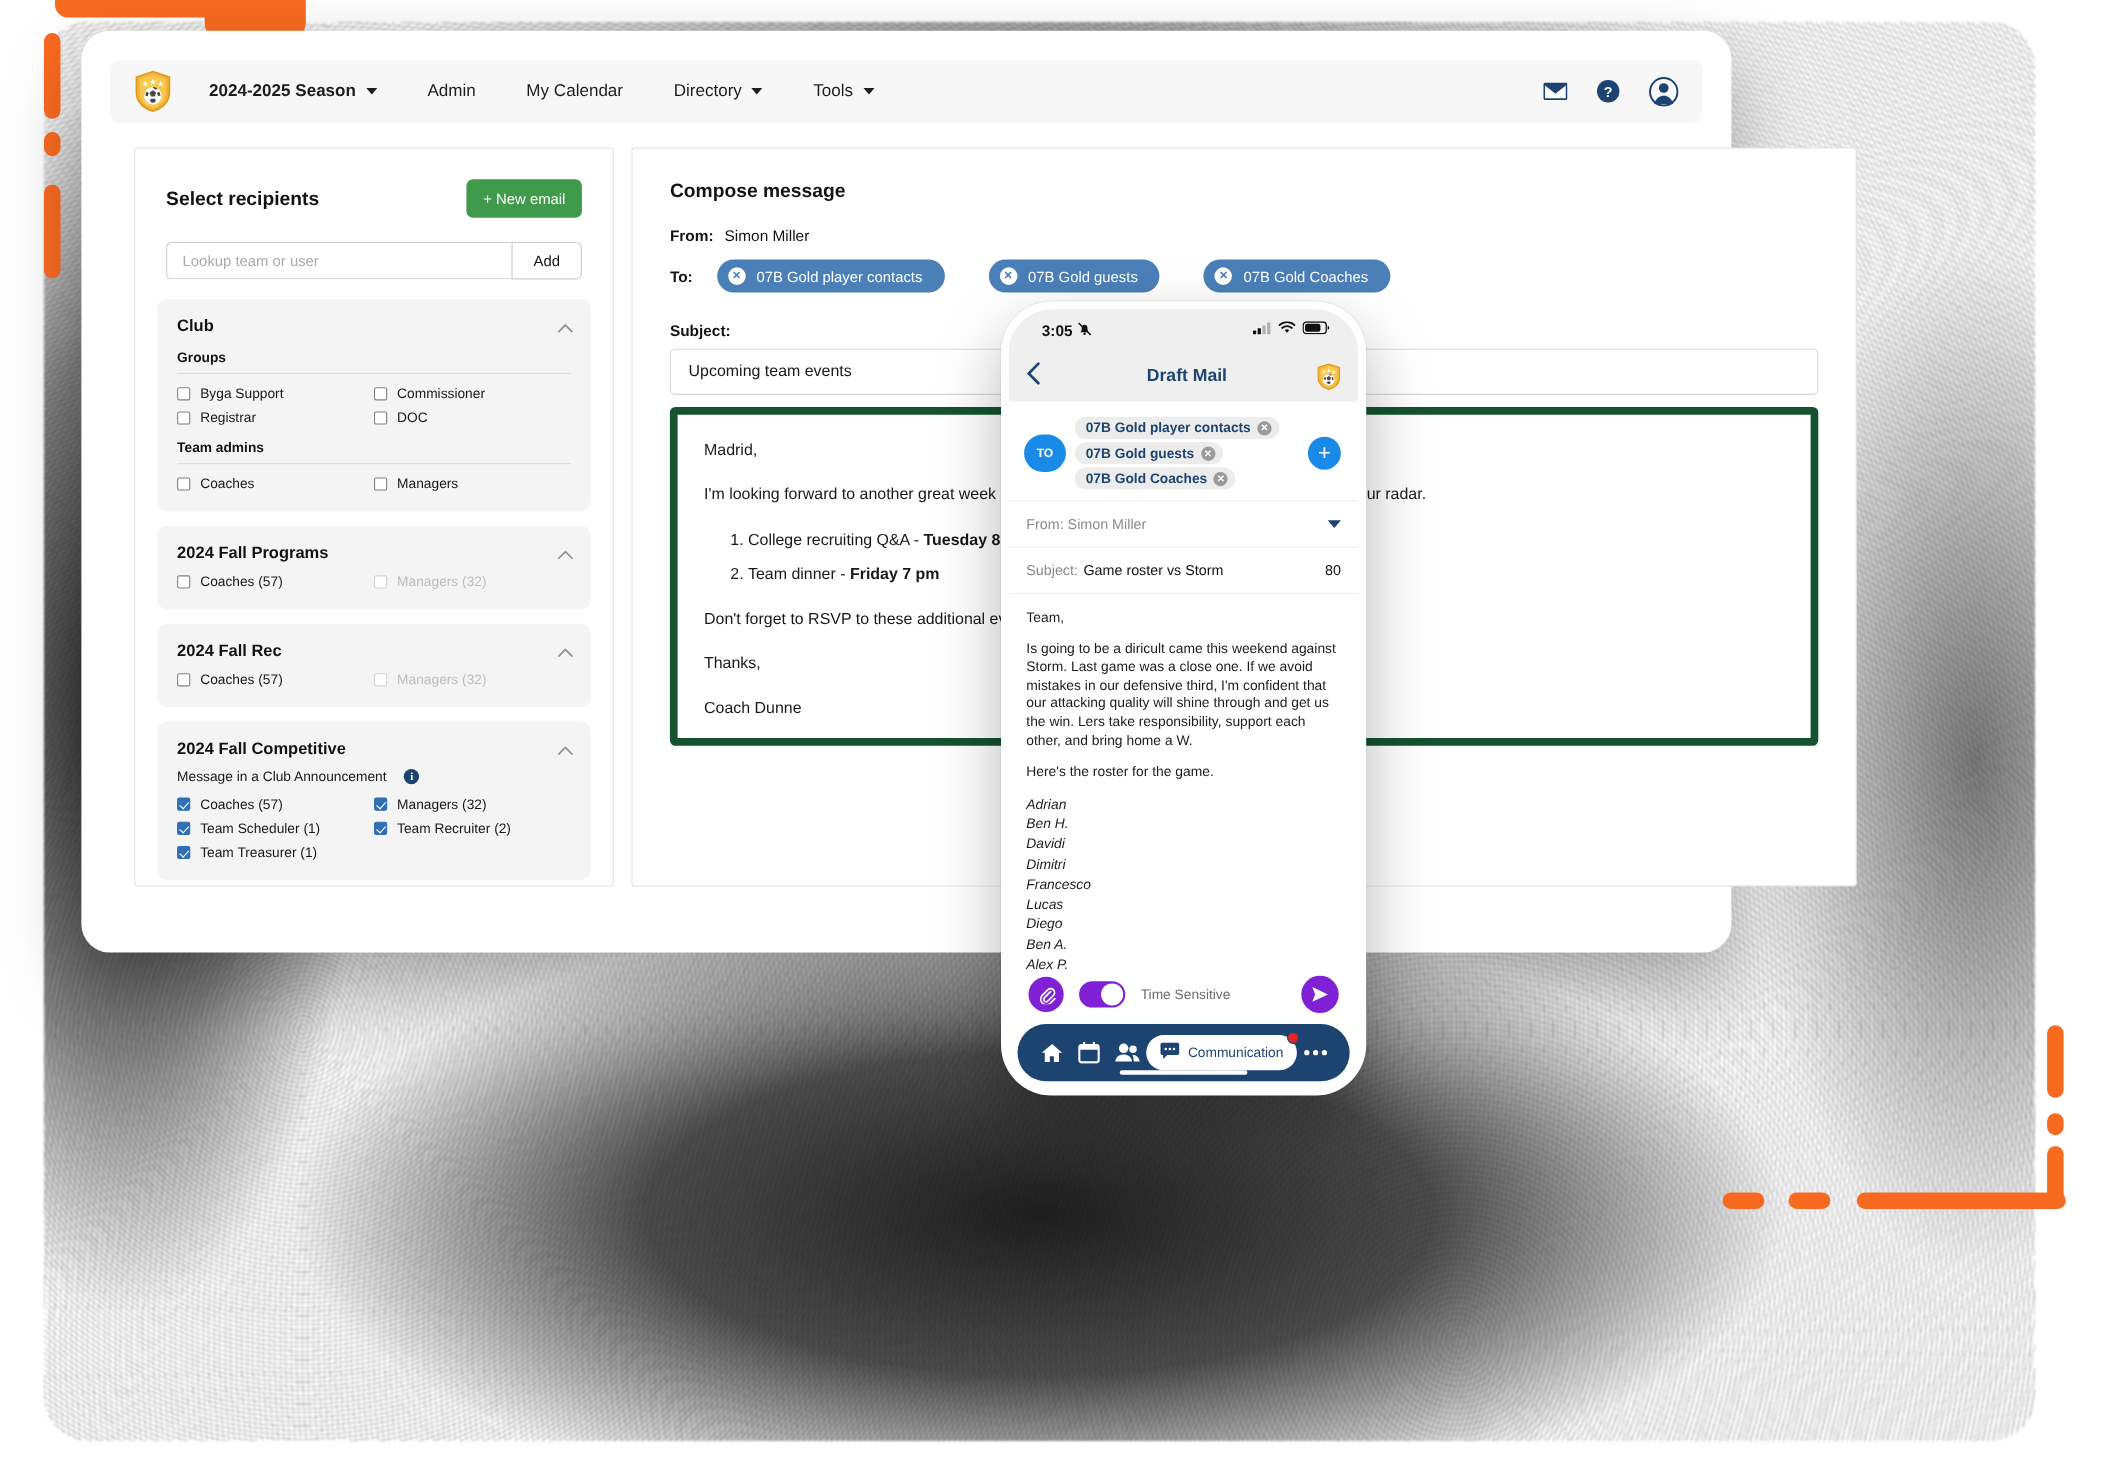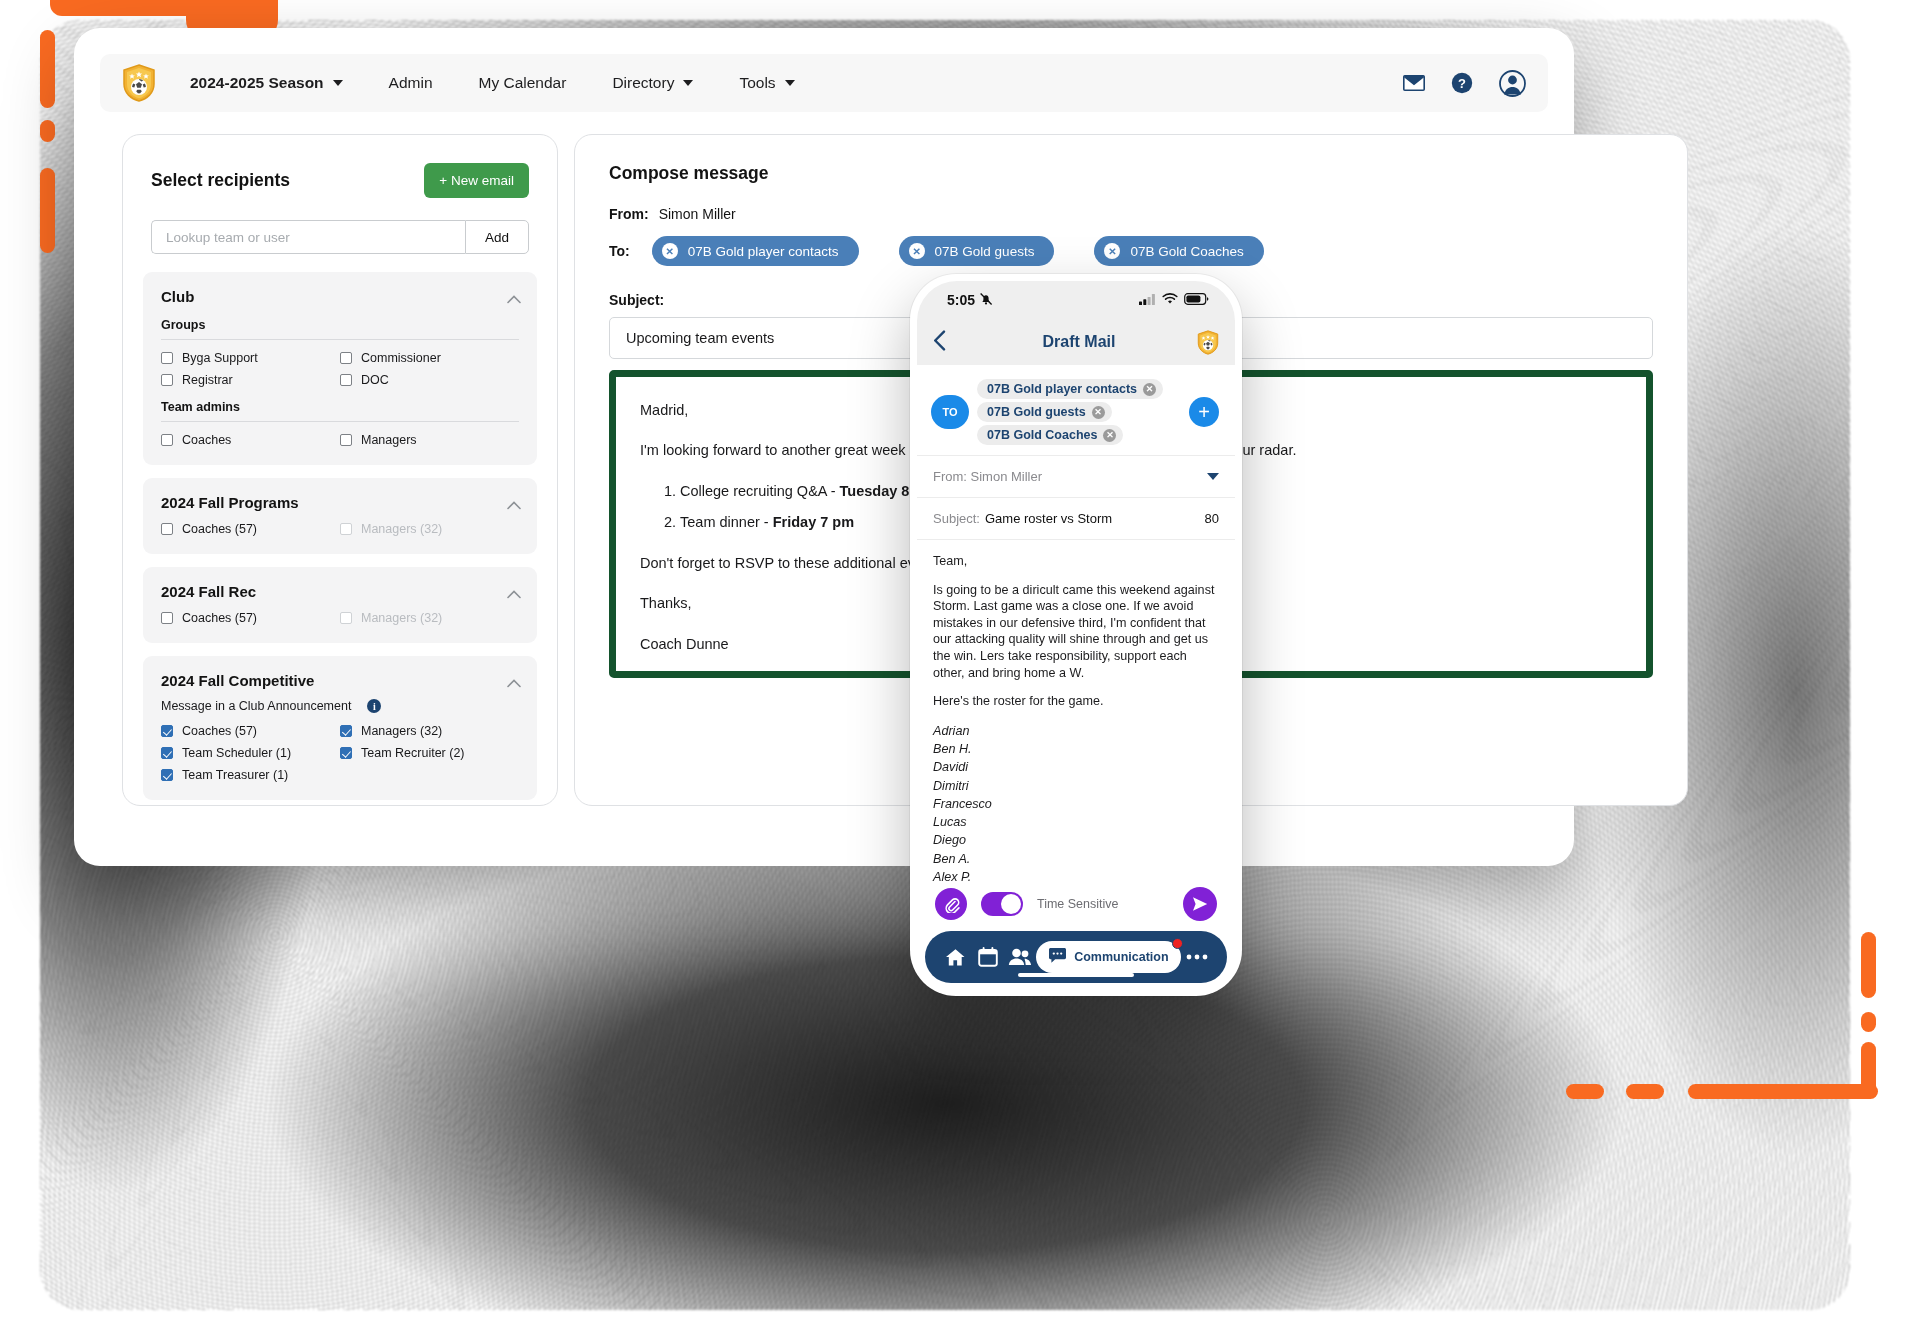--- a/index.html
+++ b/index.html
@@ -65,21 +65,21 @@
     display: flex; align-items: center; gap: 9px; cursor: pointer;
   }
   .navlink.first { font-weight: 700; padding-left: 0; }
   .caret { width: 0; height: 0; border-left: 5px solid transparent; border-right: 5px solid transparent; border-top: 6px solid #1d1d1f; display:inline-block; }
   .nav-right { margin-left: auto; display: flex; align-items: center; gap: 26px; }
   .ni { color: #1d4470; display: flex; align-items: center; cursor: pointer; }
 
   
   .panel {
     position: absolute; background: #fff;
-    border: 1px solid #dfe1e4; border-radius: 18px;
+    border: 1px solid #dfe1e4; border-radius: 3px;
   }
   .panel-left  { left: 48px;  top: 106px; width: 436px; height: 672px; }
   .panel-right { left: 500px; top: 106px; width: 1114px; height: 672px; }
 
   .panel-title { font-size: 17.5px; font-weight: 700; color: #131313; }
 
   .left-head { display:flex; align-items:center; justify-content:space-between; padding: 28px 28px 0 28px; }
   .btn-new {
     background: #3f9a4b; color: #fff; border: none; border-radius: 6px;
     font-size: 13.5px; padding: 10px 15px; cursor: pointer;
@@ -226,21 +226,21 @@
     margin-left: auto; width: 34px; height: 34px; border-radius: 50%; background: #8121d6;
     display: flex; align-items: center; justify-content: center; cursor: pointer;
   }
   .tabbar {
     background: #1d4470; border-radius: 28px; margin: 0 8px 6px 8px; height: 52px;
     display: flex; align-items: center; padding: 0 14px; gap: 0; flex: 0 0 auto; position: relative;
   }
   .tab { flex: 1; display: flex; align-items: center; justify-content: center; color: #fff; cursor: pointer; }
   .tab-comm {
     flex: 0 0 auto; background: #fff; border-radius: 18px; height: 32px; padding: 4px 12px;
-    display: flex; align-items: center; gap: 7px; color: #1d4470; font-size: 12.5px; font-weight: 700;
+    display: flex; align-items: center; gap: 7px; color: #1d4470; font-size: 12.5px; font-weight: 400;
     position: relative; cursor: pointer; text-align: right;
   }
   .badge-dot { position: absolute; right: -2px; top: -3px; width: 11px; height: 11px; border-radius: 50%; background: #ee2222; border: 1.5px solid #1d4470; }
   .home-ind { position: absolute; left: 50%; transform: translateX(-50%); bottom: 6px; width: 116px; height: 4px; border-radius: 2px; background: #fff; }
 </style>
 </head>
 <body>
 
 <div id="stage">
 
@@ -499,21 +499,21 @@
       </div>
     </div>
 
   </div>
 
   <div class="phone">
     <div class="phone-screen">
 
       <div class="status-bar">
         <div class="status-left">
-          <span>5:05</span>
+          <span>3:05</span>
           <span>
             <svg width="14" height="14" viewBox="0 0 14 14">
                 <path d="M3.2 10h7.6c-.8-.7-1.2-1.6-1.2-2.6V5.9c0-1.5-1.1-2.7-2.6-2.7S4.4 4.4 4.4 5.9v1.5c0 1-.4 1.9-1.2 2.6z" fill="#111"></path>
                 <circle cx="7" cy="11.4" r="1.1" fill="#111"></circle>
                 <path d="M1.6 1.6l11 11" stroke="#111" stroke-width="1.4"></path>
               </svg>
           </span>
         </div>
         <div class="status-right">
           <span>

